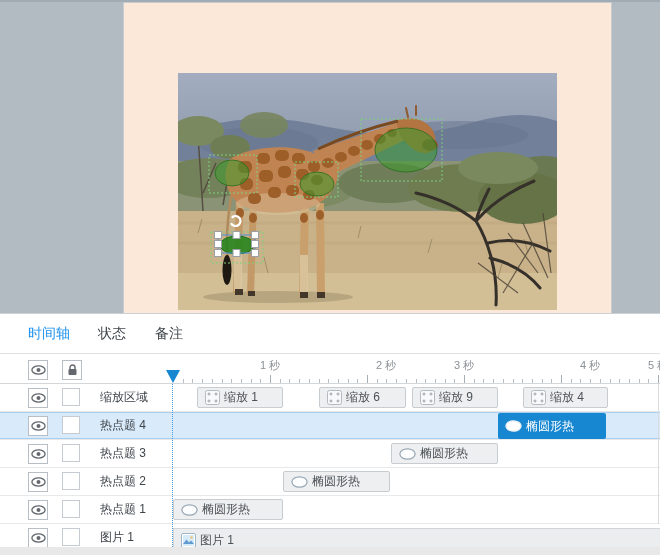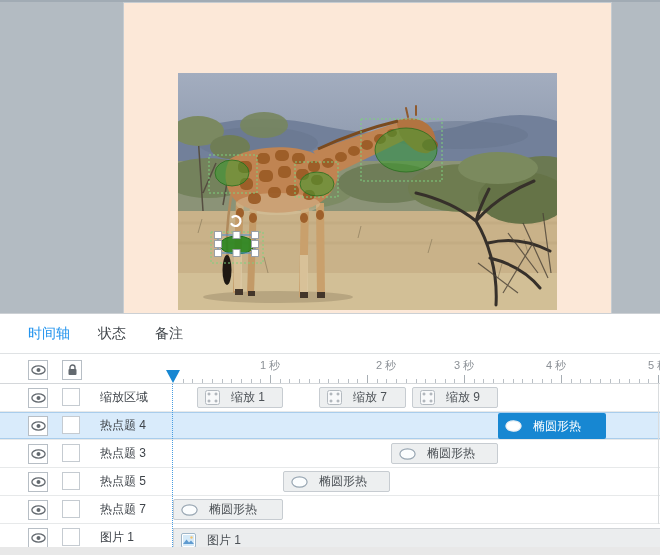--- a/index.html
+++ b/index.html
@@ -37,21 +37,21 @@
 
   .tl-rows{position:absolute;left:0;top:70px;width:660px;text-decoration:underline;}
   .tl-row{position:relative;width:660px;height:27px;border-bottom:1px solid #e7e9ea;background:#fff;}
   .tl-row.selected{background:#d9ebfb;box-shadow:inset 0 1px 0 #a9cdec, inset 0 -1px 0 #a9cdec;}
   .tl-row:last-child{height:30px;border-bottom:none;}
   .row-eye{position:absolute;left:28px;top:4px;}
   .row-check{position:absolute;left:62px;top:4px;width:18px;height:18px;background:#fff;border:1px solid #c5cbd1;box-sizing:border-box;}
   .row-name{position:absolute;left:100px;top:0;line-height:27px;font-size:12px;color:#3f444a;white-space:nowrap;}
 
   .bar{position:absolute;top:3px;height:21px;background:#edeff0;border:1px solid #c7ccd1;border-radius:2px;box-sizing:border-box;
-    display:flex;align-items:center;gap:11px;padding-left:7px;font-size:12px;color:#4c5156;overflow:hidden;white-space:nowrap;cursor:pointer;z-index:4;}
+    display:flex;align-items:center;gap:4px;padding-left:7px;font-size:12px;color:#4c5156;overflow:hidden;white-space:nowrap;cursor:pointer;z-index:4;}
   .bar.sel{top:1px;height:26px;background:#1787d2;border:none;color:#fff;}
   .bar.imgbar{top:4px;height:24px;background:#ebedee;border:1px solid #d2d5d8;border-right:none;border-radius:0;}
 </style>
 </head>
 <body>
 
 <div class="screen">
 
   <div class="canvas-area">
     <div class="top-strip"></div>
@@ -180,21 +180,21 @@
       <button class="icon-btn btn-lock-all">
         <svg width="11" height="12" viewBox="0 0 11 12">
           <path d="M3,5 V3.5 A2.5,2.5 0 0 1 8,3.5 V5" fill="none" stroke="#63696f" stroke-width="1.4"></path>
           <rect x="1.5" y="5" width="8" height="6" rx="1" fill="#63696f"></rect>
         </svg>
       </button>
       <div id="ruler">
           <span class="ruler-label" style="left: 270px;">1 秒</span>
           <span class="ruler-label" style="left: 386px; text-align: center;">2 秒</span>
           <span class="ruler-label" style="left: 464px;">3 秒</span>
-          <span class="ruler-label" style="left: 556px;">4 秒</span>
+          <span class="ruler-label" style="left: 590px;">4 秒</span>
           <span class="ruler-label" style="left: 658px;">5 秒</span>
           <span class="tick" style="left: 182.7px; height: 4px;"></span>
           <span class="tick" style="left: 192.4px; height: 4px;"></span>
           <span class="tick" style="left: 202.1px; height: 4px;"></span>
           <span class="tick" style="left: 211.8px; height: 4px;"></span>
           <span class="tick" style="left: 221.5px; height: 4px;"></span>
           <span class="tick" style="left: 231.2px; height: 4px;"></span>
           <span class="tick" style="left: 240.9px; height: 4px;"></span>
           <span class="tick" style="left: 250.6px; height: 4px;"></span>
           <span class="tick" style="left: 260.3px; height: 4px;"></span>
@@ -257,28 +257,35 @@
               <rect x="0.5" y="0.5" width="14" height="14" rx="2" fill="#f8f9fa" stroke="#b4bac0"></rect>
               <path d="M4,2.5 V5.5 M2.5,4 H5.5 M9.5,4 H12.5 M11,2.5 V5.5 M4,9.5 V12.5 M2.5,11 H5.5 M9.5,11 H12.5 M11,9.5 V12.5" stroke="#9aa1a8" stroke-width="1" fill="none"></path>
             </svg>
             <span>缩放 1</span>
           </div>
           <div class="bar" style="left: 319px; width: 87px;">
             <svg width="15" height="15" viewBox="0 0 15 15">
               <rect x="0.5" y="0.5" width="14" height="14" rx="2" fill="#f8f9fa" stroke="#b4bac0"></rect>
               <path d="M4,2.5 V5.5 M2.5,4 H5.5 M9.5,4 H12.5 M11,2.5 V5.5 M4,9.5 V12.5 M2.5,11 H5.5 M9.5,11 H12.5 M11,9.5 V12.5" stroke="#9aa1a8" stroke-width="1" fill="none"></path>
             </svg>
-            <span>缩放 7</span>
+            <span>缩放 6</span>
           </div>
           <div class="bar" style="left: 412px; width: 86px;">
             <svg width="15" height="15" viewBox="0 0 15 15">
               <rect x="0.5" y="0.5" width="14" height="14" rx="2" fill="#f8f9fa" stroke="#b4bac0"></rect>
               <path d="M4,2.5 V5.5 M2.5,4 H5.5 M9.5,4 H12.5 M11,2.5 V5.5 M4,9.5 V12.5 M2.5,11 H5.5 M9.5,11 H12.5 M11,9.5 V12.5" stroke="#9aa1a8" stroke-width="1" fill="none"></path>
             </svg>
             <span>缩放 9</span>
+          </div>
+          <div class="bar" style="left: 523px; width: 85px;">
+            <svg width="15" height="15" viewBox="0 0 15 15">
+              <rect x="0.5" y="0.5" width="14" height="14" rx="2" fill="#f8f9fa" stroke="#b4bac0"></rect>
+              <path d="M4,2.5 V5.5 M2.5,4 H5.5 M9.5,4 H12.5 M11,2.5 V5.5 M4,9.5 V12.5 M2.5,11 H5.5 M9.5,11 H12.5 M11,9.5 V12.5" stroke="#9aa1a8" stroke-width="1" fill="none"></path>
+            </svg>
+            <span>缩放 4</span>
           </div>
         </div>
         <div class="tl-row selected">
           <button class="icon-btn row-eye" style="position: absolute;">
             <svg width="15" height="10" viewBox="0 0 15 10">
               <ellipse cx="7.5" cy="5" rx="6.6" ry="4.1" fill="none" stroke="#63696f" stroke-width="1.3"></ellipse>
               <circle cx="7.5" cy="5" r="2" fill="#63696f"></circle>
             </svg>
           </button>
           <div class="row-check"></div>
@@ -307,37 +314,37 @@
           </div>
         </div>
         <div class="tl-row">
           <button class="icon-btn row-eye" style="position: absolute;">
             <svg width="15" height="10" viewBox="0 0 15 10">
               <ellipse cx="7.5" cy="5" rx="6.6" ry="4.1" fill="none" stroke="#63696f" stroke-width="1.3"></ellipse>
               <circle cx="7.5" cy="5" r="2" fill="#63696f"></circle>
             </svg>
           </button>
           <div class="row-check"></div>
-          <span class="row-name">热点题 5</span>
+          <span class="row-name">热点题 2</span>
           <div class="bar" style="left: 283px; width: 107px;">
             <svg width="17" height="12" viewBox="0 0 17 12">
               <ellipse cx="8.5" cy="6" rx="7.6" ry="5.2" fill="#fbfdfe" stroke="#98a6b2" stroke-width="1.2"></ellipse>
             </svg>
             <span>椭圆形热</span>
           </div>
         </div>
         <div class="tl-row">
           <button class="icon-btn row-eye" style="position: absolute;">
             <svg width="15" height="10" viewBox="0 0 15 10">
               <ellipse cx="7.5" cy="5" rx="6.6" ry="4.1" fill="none" stroke="#63696f" stroke-width="1.3"></ellipse>
               <circle cx="7.5" cy="5" r="2" fill="#63696f"></circle>
             </svg>
           </button>
           <div class="row-check"></div>
-          <span class="row-name">热点题 7</span>
+          <span class="row-name">热点题 1</span>
           <div class="bar" style="left: 173px; width: 110px;">
             <svg width="17" height="12" viewBox="0 0 17 12">
               <ellipse cx="8.5" cy="6" rx="7.6" ry="5.2" fill="#fbfdfe" stroke="#98a6b2" stroke-width="1.2"></ellipse>
             </svg>
             <span>椭圆形热</span>
           </div>
         </div>
         <div class="tl-row">
           <button class="icon-btn row-eye" style="position: absolute;">
             <svg width="15" height="10" viewBox="0 0 15 10">

